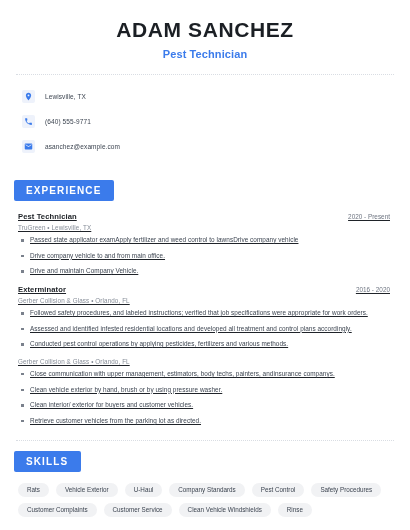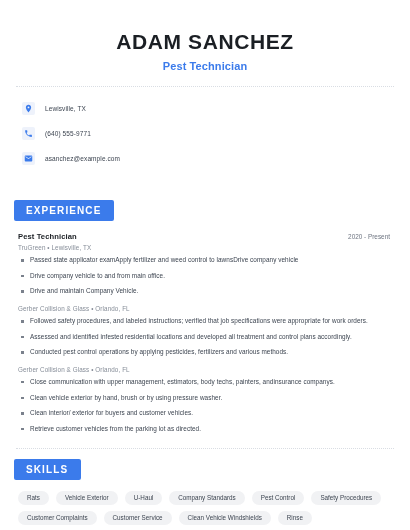--- a/index.html
+++ b/index.html
@@ -16,21 +16,21 @@
   }
   .page {
     width: 410px;
     height: 530px;
     padding: 0 14px;
     position: relative;
   }
 
   
   .header {
-    padding-top: 30px;
+    padding-top: 18px;
     text-align: center;
   }
   .full-name {
     font-size: 21px;
     font-weight: bold;
     letter-spacing: 0.6px;
     color: #1b1f24;
     line-height: 1.15;
   }
   .job-title {
@@ -80,21 +80,21 @@
   .section-badge {
     display: inline-block;
     background: #3b7beb;
     color: #ffffff;
     font-size: 10px;
     font-weight: bold;
     letter-spacing: 1.1px;
     padding: 5px 13px 5px 12px;
     border-radius: 2px;
   }
-  .section-experience { margin-top: 32px; }
+  .section-experience { margin-top: 24px; text-decoration: underline; }
   .section-skills { margin-top: 10px; }
 
   
   .jobs { margin-top: 11px; padding-left: 4px; }
   .job { margin-bottom: 9px; }
   .job-head {
     display: flex;
     align-items: baseline;
     justify-content: space-between;
   }
@@ -210,20 +210,24 @@
         </div>
         <div class="job-meta">TruGreen • Lewisville, TX</div>
         <ul class="bullets">
           <li class="bullet">Passed state applicator examApply fertilizer and weed control to lawnsDrive company vehicle</li>
           <li class="bullet">Drive company vehicle to and from main office.</li>
           <li class="bullet">Drive and maintain Company Vehicle.</li>
         </ul>
       </div>
 
       <div class="job">
+        <div class="job-head">
+          <span class="job-role">Exterminator</span>
+          <span class="job-dates">2016 - 2020</span>
+        </div>
         <div class="job-meta">Gerber Collision &amp; Glass • Orlando, FL</div>
         <ul class="bullets">
           <li class="bullet">Followed safety procedures, and labeled instructions; verified that job specifications were appropriate for work orders.</li>
           <li class="bullet">Assessed and identified infested residential locations and developed all treatment and control plans accordingly.</li>
           <li class="bullet">Conducted pest control operations by applying pesticides, fertilizers and various methods.</li>
         </ul>
       </div>
 
       <div class="job">
         <div class="job-meta">Gerber Collision &amp; Glass • Orlando, FL</div>

